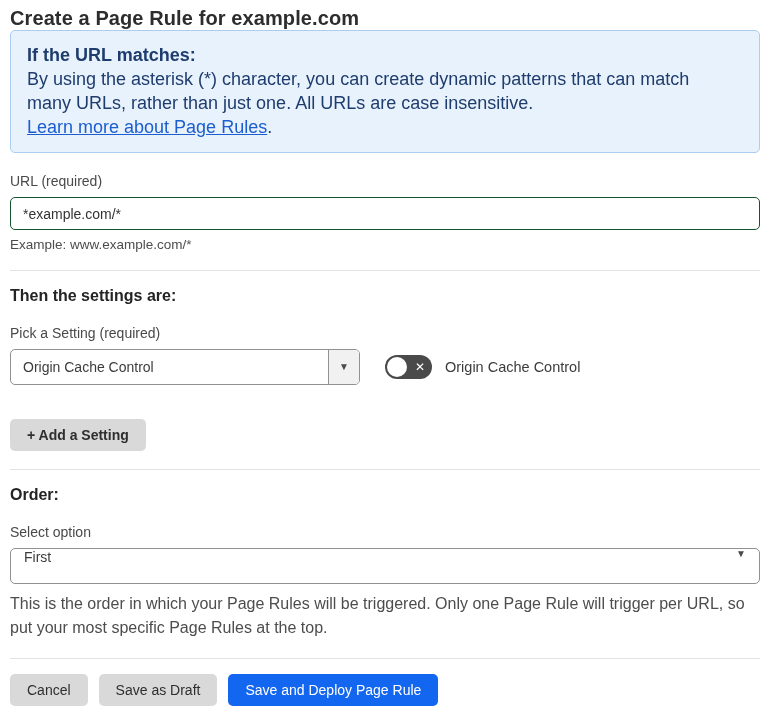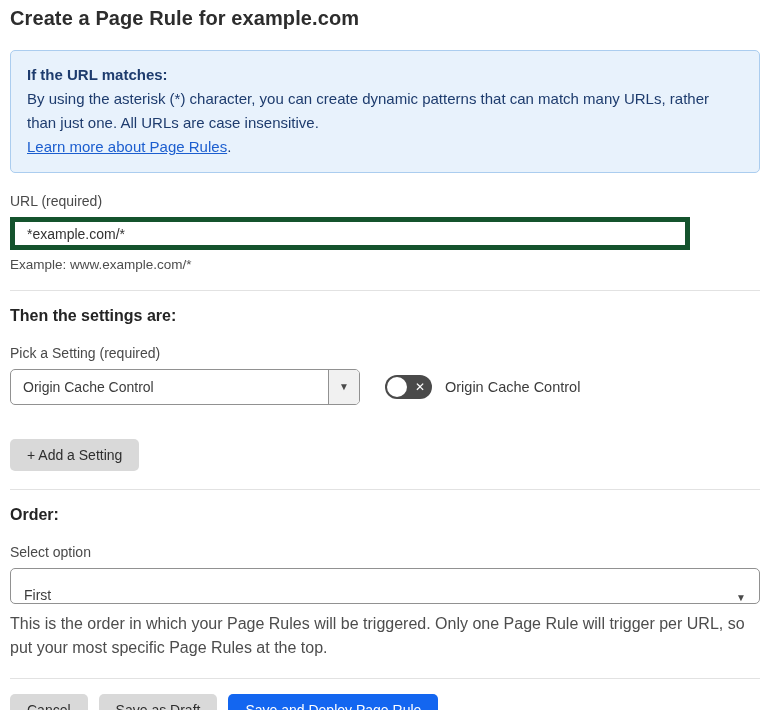--- a/index.html
+++ b/index.html
@@ -11,52 +11,51 @@
     color: #333333;
     overflow: hidden;
   }
   .page { padding: 7px 10px 0 10px; }
 
   .page-title {
     font-size: 20px;
     font-weight: 700;
     color: #2d2d2d;
     letter-spacing: 0.1px;
-    margin-bottom: 20px;
   }
 
   .info-box {
     background: #e8f2fc;
     border: 1px solid #abcdef;
     border-radius: 5px;
     padding: 12px 16px 13px 16px;
-    font-size: 15px;
+    font-size: 18px;
     line-height: 24px;
     color: #1e3c6e;
   }
   .info-heading { font-weight: 700; }
   .info-body { max-width: 700px; }
   .info-link {
     color: #1c5ecf;
     text-decoration: underline;
     cursor: pointer;
   }
   .info-link-suffix { color: #1e3c6e; }
 
   .field-label {
     font-size: 14px;
     color: #494949;
     margin: 20px 0 8px 0;
   }
 
   .text-input {
-    width: 680px;
+    width: 750px;
     height: 33px;
-    border: 5px solid #14532d;
-    border-radius: 0;
+    border: 1px solid #14532d;
+    border-radius: 5px;
     padding: 0 12px;
     font-family: "Liberation Sans", sans-serif;
     font-size: 14px;
     color: #333333;
     background: #ffffff;
     outline: none;
   }
 
   .helper-text {
     font-size: 13.5px;
@@ -162,25 +161,25 @@
     border: none;
     border-radius: 5px;
     font-family: "Liberation Sans", sans-serif;
     font-size: 14px;
     cursor: pointer;
     white-space: nowrap;
   }
   .btn-gray { background: #d9d9d9; color: #2e2e2e; }
   .btn-blue { background: #1366f0; color: #ffffff; }
 
-  .add-setting-btn { margin-top: 34px; }
+  .add-setting-btn { margin-top: 34px; font-weight: bold; }
 
   .order-select {
     display: flex;
-    align-items: flex-end;
+    align-items: flex-start;
     justify-content: space-between;
     width: 750px;
     height: 36px;
     border: 1px solid #919191;
     border-radius: 5px;
     background: #ffffff;
     padding: 0 13px;
     cursor: pointer;
   }
   .order-select-value { font-size: 14px; color: #3c3c3c; }

